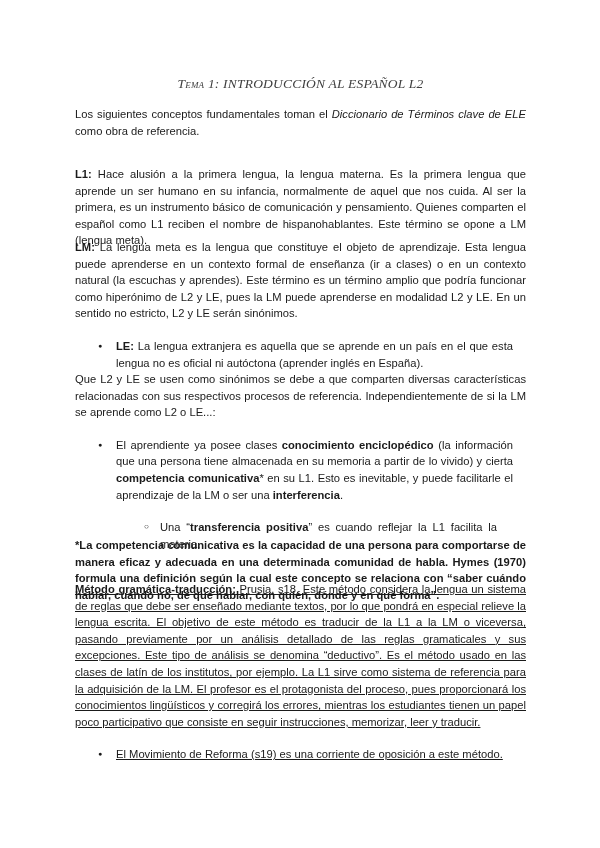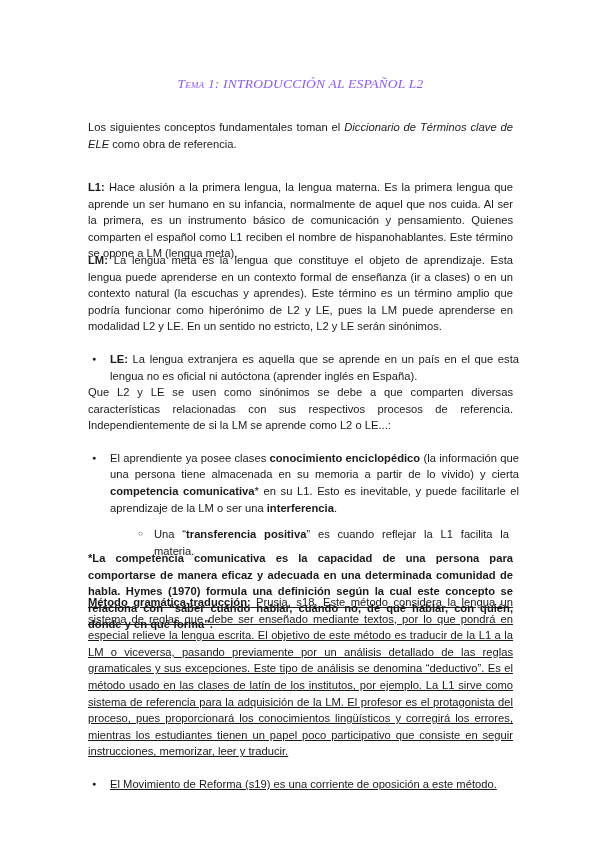--- a/index.html
+++ b/index.html
@@ -1,21 +1,21 @@
 <!DOCTYPE html>
 <html><head>
 <meta charset="utf-8">
 <style>
   html, body { margin:0; padding:0; background:#ffffff; }
   body { width:600px; height:848px; position:relative; overflow:hidden; }
   .page { position:absolute; left:72px; top:0; width:457px; font-family:"Liberation Sans", sans-serif; font-size:11.2px; line-height:16.6px; color:#1a1a1a; }
-  .title { position:absolute; top:76px; left:0; width:457px; text-align:center; font-family:"Liberation Serif", serif; font-style:italic; font-size:13.5px; letter-spacing:0.2px; color:#8b5cf6; font-variant:small-caps; }
-  p { margin:16px; text-align:justify; }
+  .title { position:absolute; top:76px; left:0; width:457px; text-align:center; font-family:"Liberation Serif", serif; font-style:italic; font-size:13.5px; letter-spacing:0.2px; color:#404040; font-variant:small-caps; }
+  p { margin:3px; text-align:justify; }
   .blk { position:absolute; left:0; width:457px; }
-  ul { margin:10px; padding:0; list-style:none; }
+  ul { margin:16px; padding:0; list-style:none; }
   li { position:relative; text-align:justify; }
   ul.l1 > li { padding-left:28px; }
   ul.l1 > li::before { content:"\25CF"; position:absolute; left:10px; top:0; font-size:7px; }
   ul.l2 > li { padding-left:72px; }
   ul.l2 > li::before { content:"\25CB"; position:absolute; left:56px; top:0; font-size:8px; }
   b { font-weight:bold; }
   i { font-style:italic; }
 </style>
 </head>
 <body>

